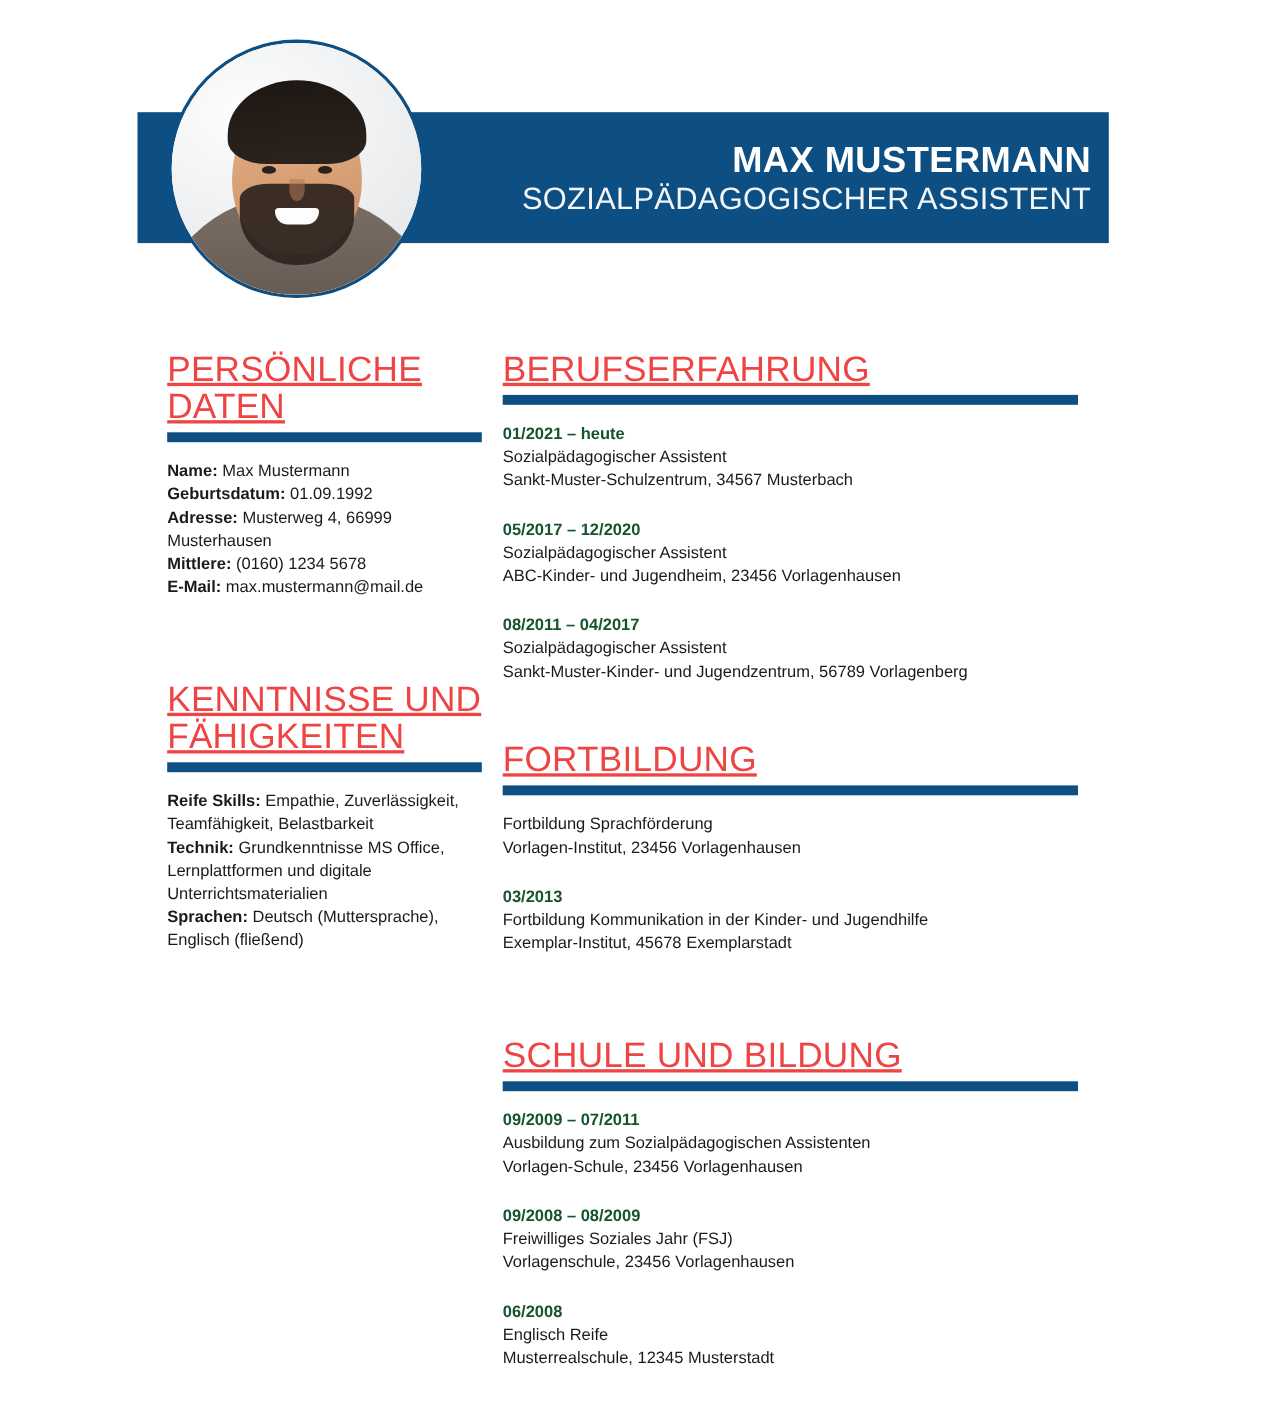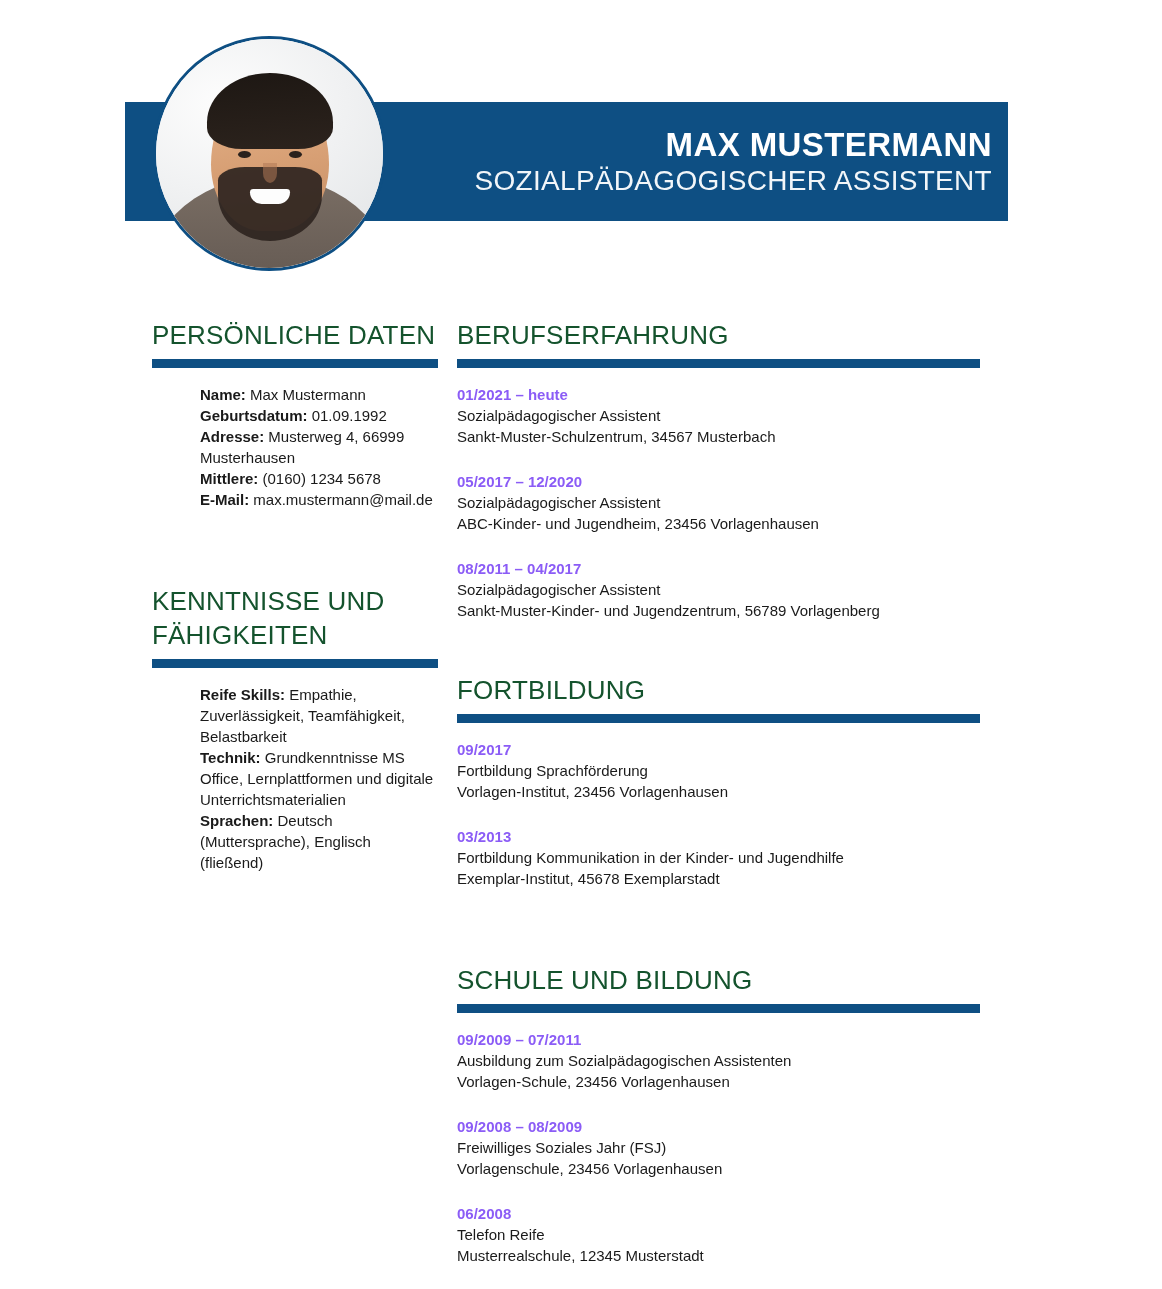--- a/index.html
+++ b/index.html
@@ -203,52 +203,53 @@
   .col-right {
     position: absolute;
     left: 457px;
     top: 318px;
     width: 523px;
   }
 
   
   .section { margin-bottom: 0; }
   .section-title {
-    font-size: 26px;
+    font-size: 32px;
     font-weight: normal;
     letter-spacing: 0.2px;
     line-height: 34px;
-    color: #14532d;
+    color: #ef4444;
     margin: 0;
     text-transform: uppercase;
+    text-decoration: underline;
   }
   .section-rule {
     height: 9px;
     background: #0e4f83;
     margin-top: 7px;
   }
   .section-body { margin-top: 16px; }
 
   
   .kv-list {
     font-size: 15px;
     line-height: 21px;
     color: #1a1a1a;
   }
-  .kv-line { display: block; margin-left: 48px; }
+  .kv-line { display: block; }
   .kv-key { font-weight: bold; }
 
   
   .entry { margin-bottom: 24px; }
   .entry:last-child { margin-bottom: 0; margin-top: 20px; }
   .entry-date {
     font-size: 15px;
     font-weight: bold;
     line-height: 21px;
-    color: #8b5cf6;
+    color: #14532d;
   }
   .entry-line {
     font-size: 15px;
     line-height: 21px;
     color: #1a1a1a;
   }
   .gap-md  { height: 52px; }
   .gap-lg  { height: 74px; }
 </style>
 </head>
@@ -342,21 +343,20 @@
     </div>
 
     <div class="gap-md"></div>
 
     <div class="section">
       <h2 class="section-title">FORTBILDUNG</h2>
       <div class="section-rule"></div>
       <div class="section-body">
 
         <div class="entry">
-          <div class="entry-date">09/2017</div>
           <div class="entry-line">Fortbildung Sprachförderung</div>
           <div class="entry-line">Vorlagen-Institut, 23456 Vorlagenhausen</div>
         </div>
 
         <div class="entry">
           <div class="entry-date">03/2013</div>
           <div class="entry-line">Fortbildung Kommunikation in der Kinder- und Jugendhilfe</div>
           <div class="entry-line">Exemplar-Institut, 45678 Exemplarstadt</div>
         </div>
 
@@ -377,21 +377,21 @@
         </div>
 
         <div class="entry">
           <div class="entry-date">09/2008 – 08/2009</div>
           <div class="entry-line">Freiwilliges Soziales Jahr (FSJ)</div>
           <div class="entry-line">Vorlagenschule, 23456 Vorlagenhausen</div>
         </div>
 
         <div class="entry">
           <div class="entry-date">06/2008</div>
-          <div class="entry-line">Telefon Reife</div>
+          <div class="entry-line">Englisch Reife</div>
           <div class="entry-line">Musterrealschule, 12345 Musterstadt</div>
         </div>
 
       </div>
     </div>
 
   </div>
 
 </div>
 

